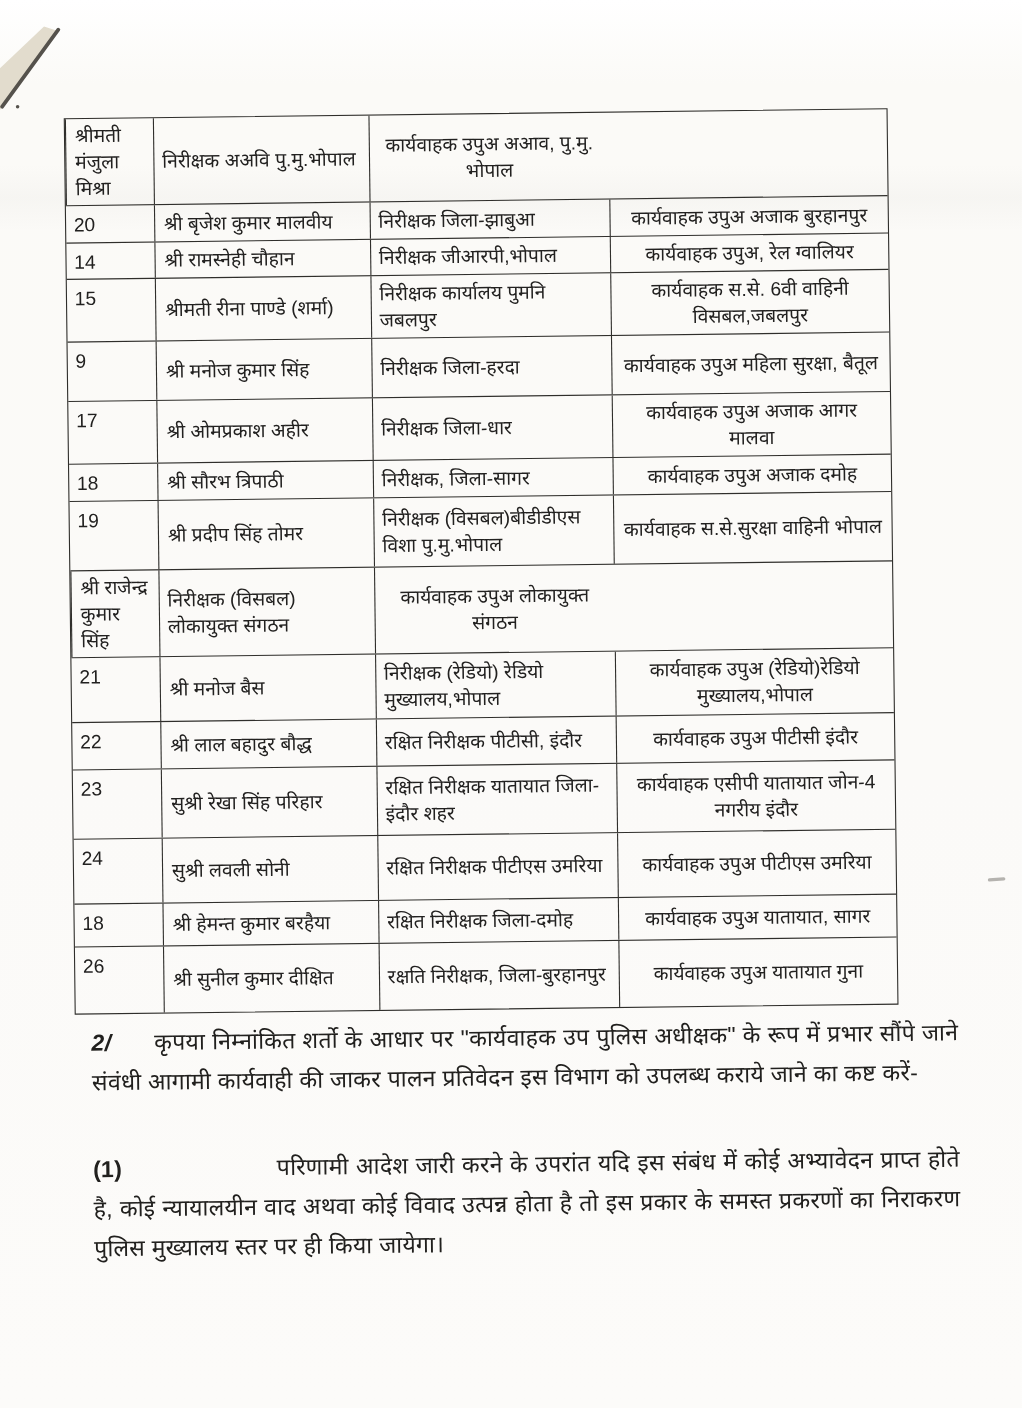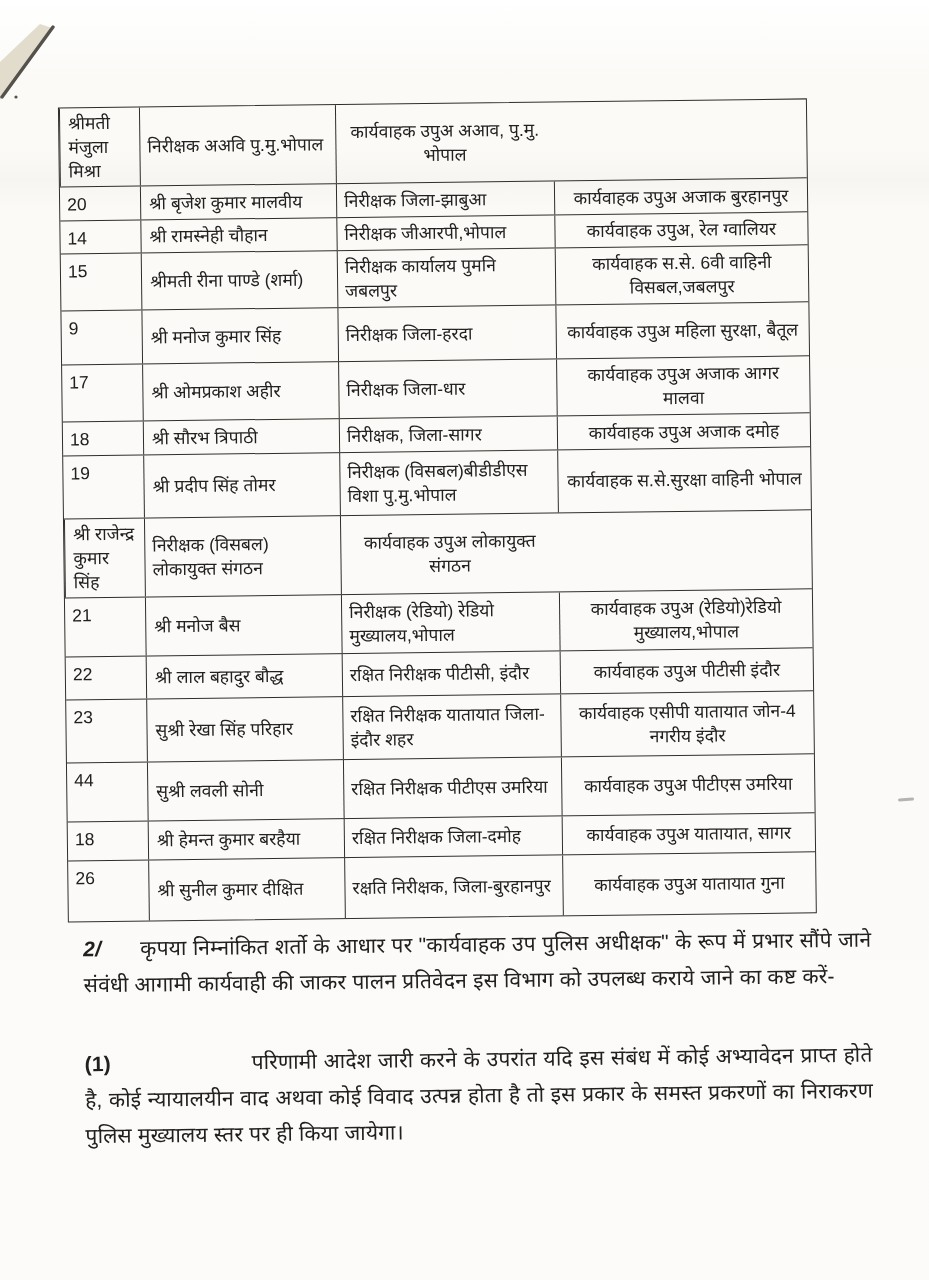--- a/index.html
+++ b/index.html
@@ -143,21 +143,21 @@
       <div class="c post">रक्षित निरीक्षक पीटीसी, इंदौर</div>
       <div class="c act">कार्यवाहक उपुअ पीटीसी इंदौर</div>
     </div>
     <div class="trow h64">
       <div class="c sno">23</div>
       <div class="c name">सुश्री रेखा सिंह परिहार</div>
       <div class="c post">रक्षित निरीक्षक यातायात जिला-इंदौर शहर</div>
       <div class="c act">कार्यवाहक एसीपी यातायात जोन-4 नगरीय इंदौर</div>
     </div>
     <div class="trow h60">
-      <div class="c sno">44</div>
+      <div class="c sno">24</div>
       <div class="c name">सुश्री लवली सोनी</div>
       <div class="c post">रक्षित निरीक्षक पीटीएस उमरिया</div>
       <div class="c act">कार्यवाहक उपुअ पीटीएस उमरिया</div>
     </div>
     <div class="trow h40">
       <div class="c sno">18</div>
       <div class="c name">श्री हेमन्त कुमार बरहैया</div>
       <div class="c post">रक्षित निरीक्षक जिला-दमोह</div>
       <div class="c act">कार्यवाहक उपुअ यातायात, सागर</div>
     </div>

